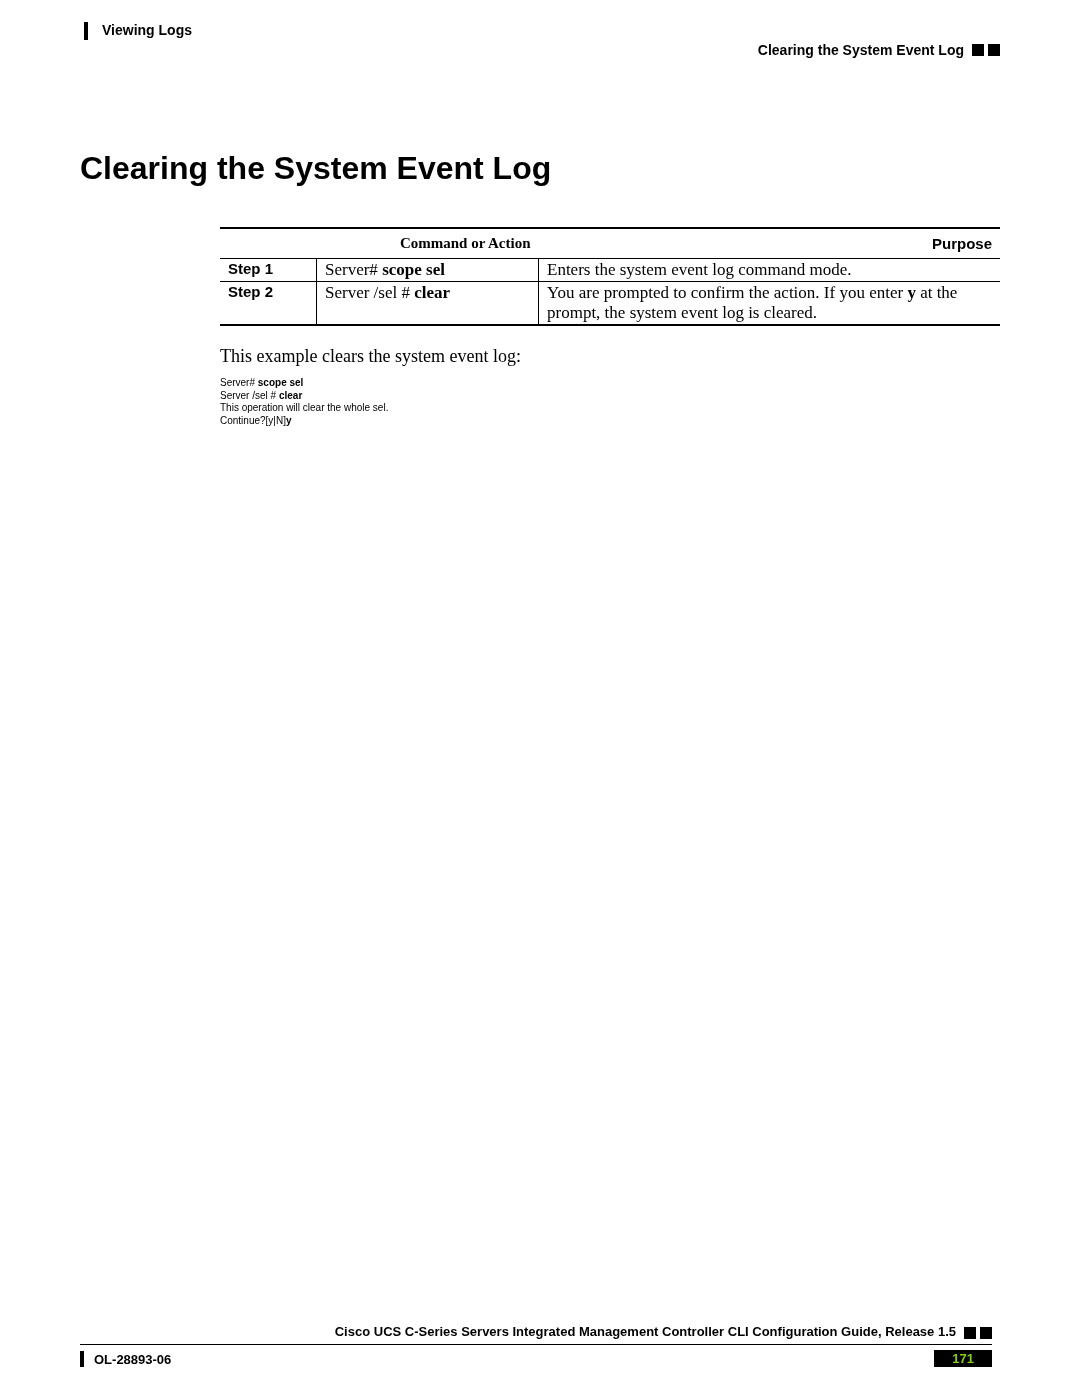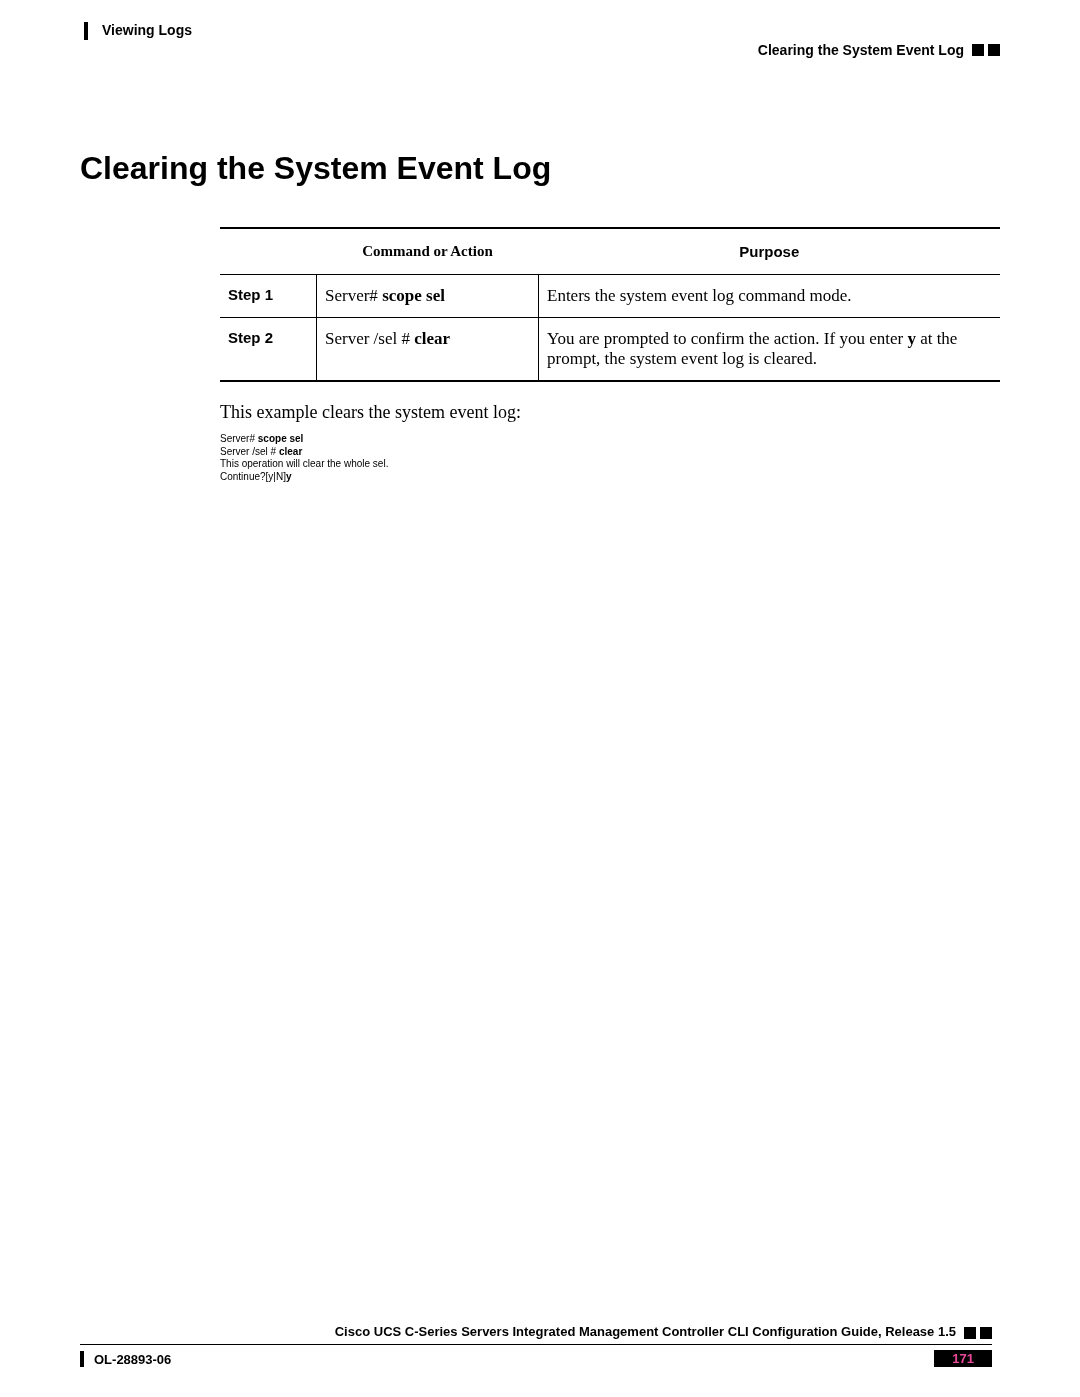--- a/index.html
+++ b/index.html
@@ -80,26 +80,26 @@
   }
   table.proc {
     margin-left: 140px;
     border-collapse: collapse;
     width: 780px;
     font-size: 17px;
   }
   table.proc th {
     font-family: Arial, Helvetica, sans-serif;
     font-weight: bold;
-    text-align: center;
-    padding: 14px 8px;
+    text-align: right;
+    padding: 6px 8px;
     font-size: 15px;
   }
   table.proc td {
-    padding: 11px 8px;
+    padding: 1px 8px;
     vertical-align: top;
   }
   table.proc .step-col {
     width: 80px;
     font-family: Arial, Helvetica, sans-serif;
     font-weight: bold;
     font-size: 15px;
   }
   table.proc .cmd-col {
     width: 205px;
@@ -165,21 +165,21 @@
     bottom: 0;
     font-family: Arial, Helvetica, sans-serif;
     font-weight: bold;
     font-size: 13px;
   }
   .footer-pagebox {
     position: absolute;
     right: 0;
     bottom: 0;
     background: #000;
-    color: #ec4899;
+    color: #84cc16;
     font-family: Arial, Helvetica, sans-serif;
     font-weight: bold;
     font-size: 13px;
     padding: 1px 18px;
   }
   .footer-sq {
     position: absolute;
     width: 12px;
     height: 12px;
     background: #000;

